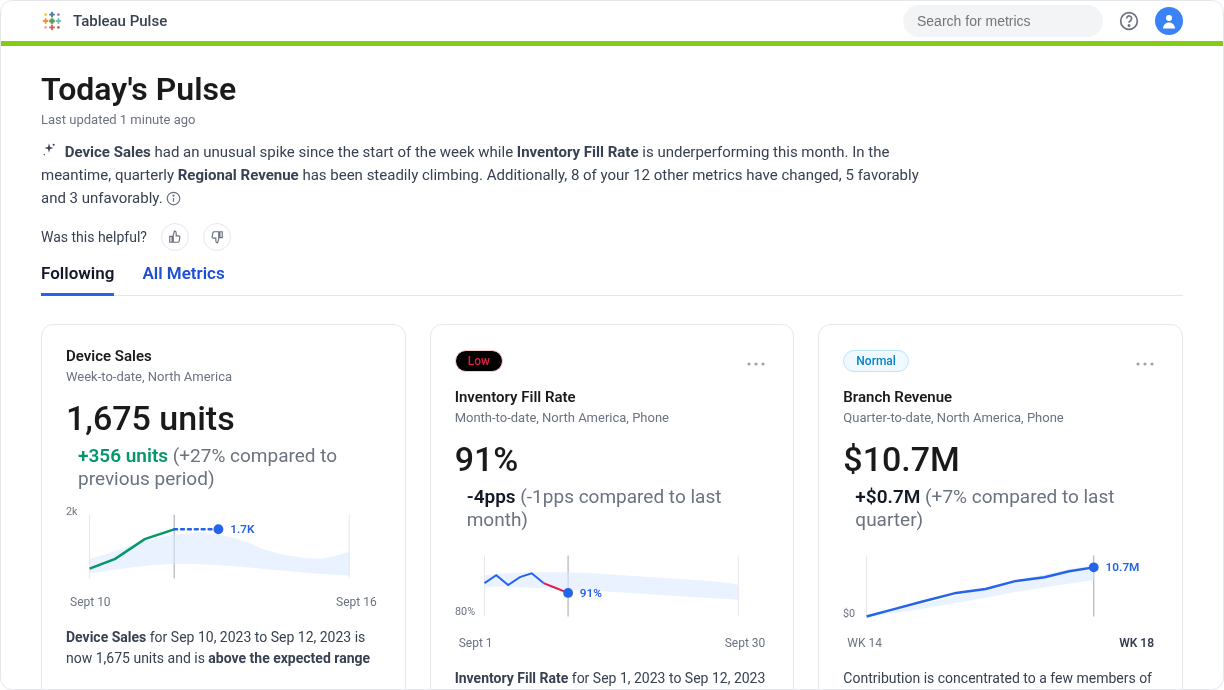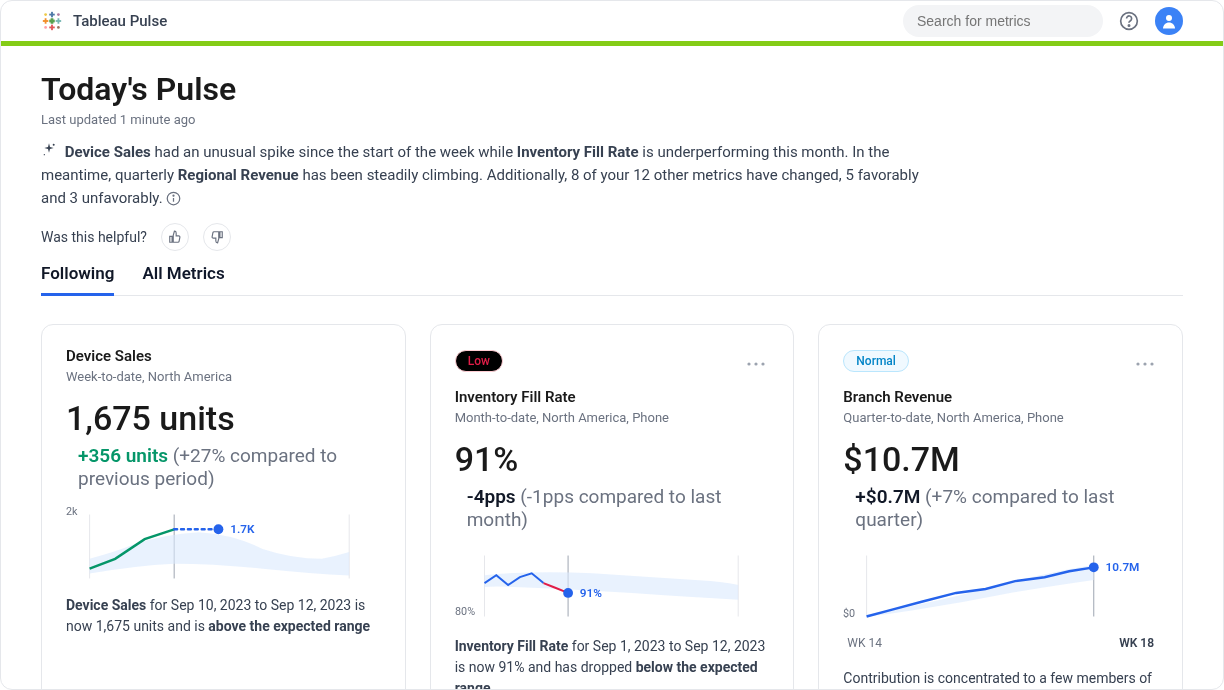--- a/index.html
+++ b/index.html
@@ -22,21 +22,21 @@
 .page-title { font-size: 32px; font-weight: 600; margin-bottom: 4px; }
 .updated { font-size: 13px; color: #6b7280; margin-bottom: 14px; }
 .summary { font-size: 15px; line-height: 1.5; color: #374151; margin-bottom: 14px; max-width: 900px; position: relative; }
 .sparkle { display: inline-block; vertical-align: middle; margin-right: 4px; }
 .info-ico { display: inline-flex; vertical-align: middle; color: #6b7280; }
 .helpful { display: flex; align-items: center; gap: 14px; margin-bottom: 4px; font-size: 14px; color: #374151; }
 .thumb-btn { width: 28px; height: 28px; border-radius: 50%; border: 1px solid #e5e7eb; background: #fff; display: flex; align-items: center; justify-content: center; cursor: pointer; color: #6b7280; }
 
 
 .tabs { display: flex; gap: 28px; border-bottom: 1px solid #e5e7eb; margin-bottom: 28px; }
-.tab { font-size: 17px; font-weight: 600; padding: 8px 0 12px; cursor: pointer; color: #0f172a; position: relative; }
+.tab { font-size: 17px; font-weight: 600; padding: 8px 0 12px; cursor: pointer; color: #1d4ed8; position: relative; }
 .tab.active { color: #111827; }
 .tab.active::after { content: ""; position: absolute; left: 0; right: 0; bottom: -1px; height: 3px; background: #2563eb; }
 
 
 .cards { display: flex; gap: 24px; }
 .card { flex: 1; border: 1px solid #e5e7eb; border-radius: 12px; padding: 22px 24px; background: #fff; min-width: 0; }
 .card-head { display: flex; justify-content: space-between; align-items: center; margin-bottom: 14px; }
 .badge { font-size: 12px; font-weight: 500; padding: 3px 12px; border-radius: 12px; border: 1px solid; }
 .badge-high { color: #059669; background: #ecfdf5; border-color: #a7f3d0; }
 .badge-low { color: #e11d48; background: #000000; border-color: #fecdd3; }
@@ -158,20 +158,24 @@
           <line x1="24" y1="10" x2="24" y2="75" stroke="#e5e7eb"></line>
           <line x1="110" y1="10" x2="110" y2="75" stroke="#9ca3af"></line>
           <line x1="288" y1="10" x2="288" y2="75" stroke="#e5e7eb"></line>
           <path d="M24 55 Q50 48 70 40 Q100 30 135 28 Q170 30 200 45 Q230 55 260 55 Q275 52 288 48 L288 72 Q250 70 200 65 Q150 60 110 60 Q70 62 24 70 Z" fill="#dbeafe" opacity="0.6"></path>
           <polyline points="24,65 50,55 80,35 110,25" fill="none" stroke="#059669" stroke-width="2.5"></polyline>
           <polyline points="110,25 125,25 140,25 155,25" fill="none" stroke="#2563eb" stroke-width="2.5" stroke-dasharray="3 4" stroke-linecap="round"></polyline>
           <circle cx="155" cy="25" r="5" fill="#2563eb"></circle>
           <text class="point-label" x="167" y="29">1.7K</text>
         </svg>
       </div>
+      <div class="axis-labels">
+        <span>Sept 10</span>
+        <span>Sept 16</span>
+      </div>
       <div class="card-desc">
         <b>Device Sales</b><span> for Sep 10, 2023  to  Sep 12, 2023 is now 1,675 units and is </span><b>above the expected range</b>
       </div>
     </div>
 
     <div class="card">
       <div class="card-head">
         <span class="badge badge-low">Low</span>
         <span class="more"><svg width="18" height="4" viewBox="0 0 18 4" fill="currentColor">
               <circle cx="2" cy="2" r="1.6"></circle>
@@ -192,20 +196,24 @@
           <line x1="30" y1="10" x2="30" y2="72" stroke="#e5e7eb"></line>
           <line x1="115" y1="10" x2="115" y2="72" stroke="#9ca3af"></line>
           <line x1="288" y1="10" x2="288" y2="72" stroke="#e5e7eb"></line>
           <path d="M30 30 Q80 25 140 28 Q200 32 260 36 Q280 38 288 40 L288 55 Q240 52 180 48 Q120 44 60 42 Q40 41 30 42 Z" fill="#dbeafe" opacity="0.6"></path>
           <polyline points="30,38 42,30 54,40 66,32 78,28 90,38" fill="none" stroke="#2563eb" stroke-width="2"></polyline>
           <polyline points="90,38 100,42 115,48" fill="none" stroke="#e11d48" stroke-width="2"></polyline>
           <circle cx="115" cy="48" r="5" fill="#2563eb"></circle>
           <text class="point-label" x="127" y="52">91%</text>
         </svg>
       </div>
+      <div class="axis-labels">
+        <span>Sept 1</span>
+        <span>Sept 30</span>
+      </div>
       <div class="card-desc">
         <b>Inventory Fill Rate</b><span> for Sep 1, 2023  to  Sep 12, 2023 is now 91% and has dropped </span><b>below the expected range</b>
       </div>
     </div>
 
     <div class="card">
       <div class="card-head">
         <span class="badge badge-normal">Normal</span>
         <span class="more"><svg width="18" height="4" viewBox="0 0 18 4" fill="currentColor">
               <circle cx="2" cy="2" r="1.6"></circle>

